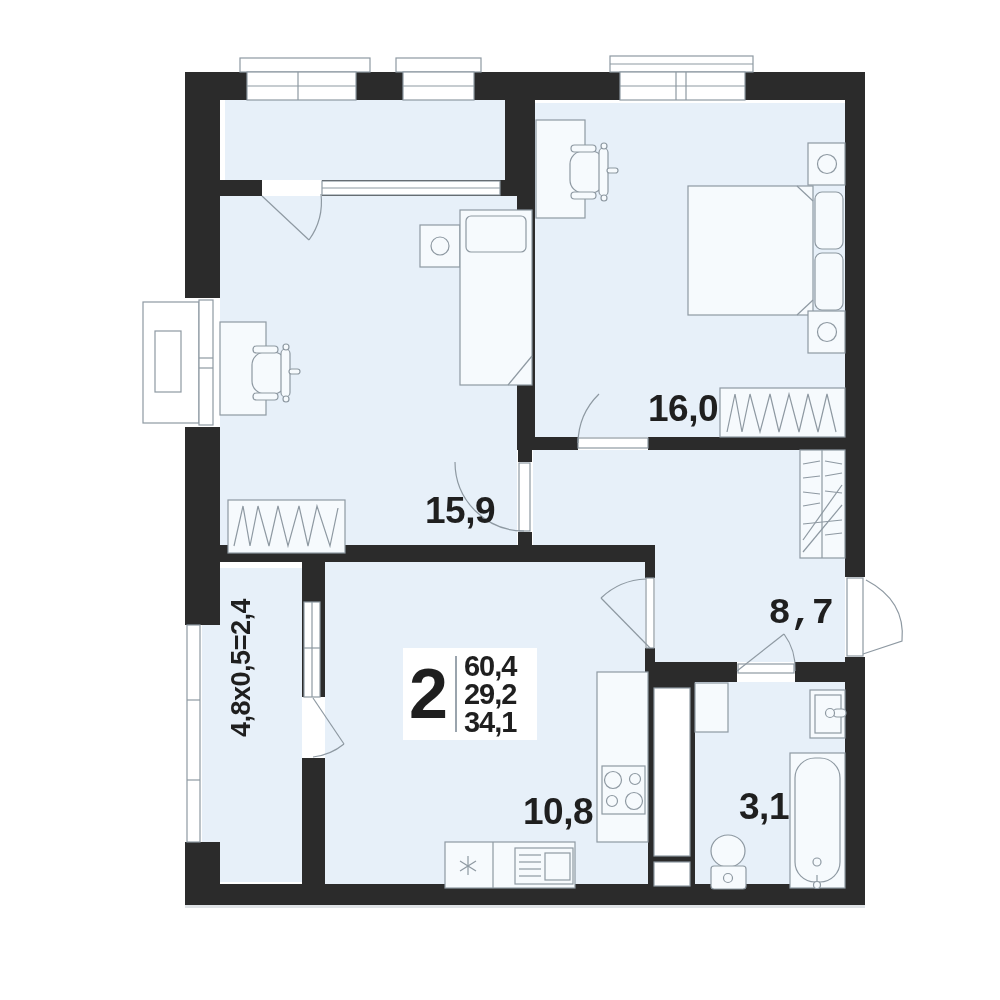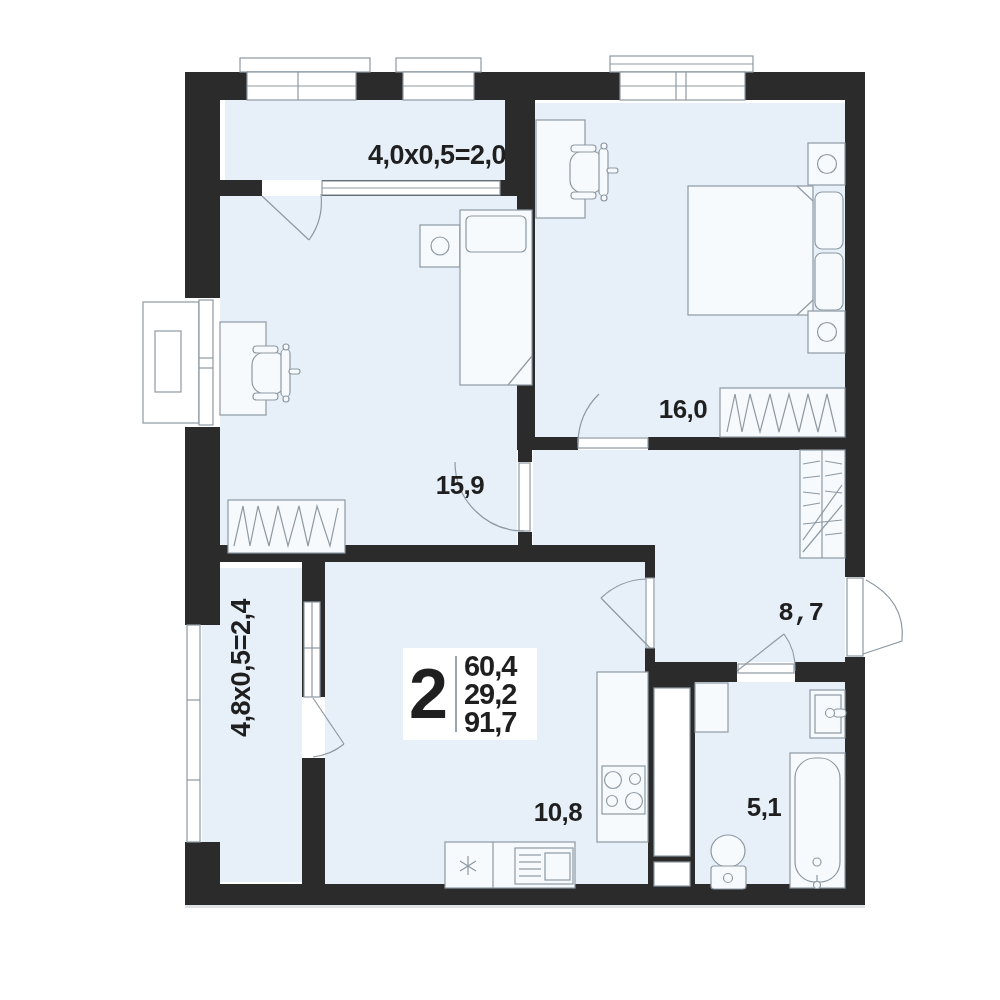--- a/index.html
+++ b/index.html
@@ -1,21 +1,21 @@
 <!DOCTYPE html>
 <html><head>
 <meta charset="utf-8">
 <style>
   html,body{margin:0;padding:0;background:#ffffff;}
   #canvas{position:relative;width:1000px;height:1000px;background:#ffffff;overflow:hidden;
           font-family:"Liberation Sans", sans-serif;}
   #plan-svg{position:absolute;left:0;top:0;}
   .lbl{position:absolute;color:#1f1f1f;font-weight:bold;white-space:nowrap;
        transform:translate(-50%,-50%);letter-spacing:-0.5px;}
-  .room-lbl{font-size:26px;}
+  .room-lbl{font-size:37px;}
   .balc-lbl{font-size:27px;}
   .balc-lbl-rot{position:absolute;color:#1f1f1f;font-weight:bold;font-size:27px;white-space:nowrap;
        transform:translate(-50%,-50%) rotate(-90deg);letter-spacing:-0.5px;}
   #info-box{position:absolute;left:403px;top:648px;width:134px;height:92px;background:#ffffff;
        display:flex;align-items:center;}
   #info-rooms{font-size:70px;font-weight:bold;color:#1f1f1f;line-height:70px;margin-left:6px;
        letter-spacing:-2px;}
   #info-divider{width:2px;height:76px;background:#9aa4ad;margin:0 7px 0 9px;}
   .info-num{font-size:29px;font-weight:bold;color:#1f1f1f;line-height:28px;letter-spacing:-1px;}
 </style>
@@ -238,37 +238,36 @@
     <g>
       <ellipse cx="728" cy="851" rx="17" ry="16"></ellipse>
       <rect x="711" y="866" width="35" height="23" rx="3"></rect>
       <circle cx="728" cy="878" r="4.5"></circle>
     </g>
   </g>
 
   <rect x="185" y="905" width="680" height="3" fill="#dfe3e6"></rect>
 </svg>
 
-<div class="lbl balc-lbl" style="left:437px;top:155px;">4,0x0,5=2,0</div>
 
 <div class="balc-lbl-rot" style="left:241px;top:668px;">4,8x0,5=2,4</div>
 
 <div class="lbl room-lbl" style="left:683px;top:409px;">16,0</div>
 
-<div class="lbl room-lbl" style="left:460px;top:485px;text-align:right;">15,9</div>
+<div class="lbl room-lbl" style="left:460px;top:511px;text-align:right;">15,9</div>
 
 <div class="lbl room-lbl" style="left:801px;top:613px;font-family:Liberation Mono, monospace;">8,7</div>
 
 <div class="lbl room-lbl" style="left:558px;top:812px;">10,8</div>
 
-<div class="lbl room-lbl" style="left:764px;top:807px;">5,1</div>
+<div class="lbl room-lbl" style="left:764px;top:807px;">3,1</div>
 
 <div id="info-box">
   <div id="info-rooms">2</div>
   <div id="info-divider"></div>
   <div>
     <div class="info-num">60,4</div>
     <div class="info-num">29,2</div>
-    <div class="info-num">91,7</div>
+    <div class="info-num">34,1</div>
   </div>
 </div>
 
 </div>
 
 </body></html>

